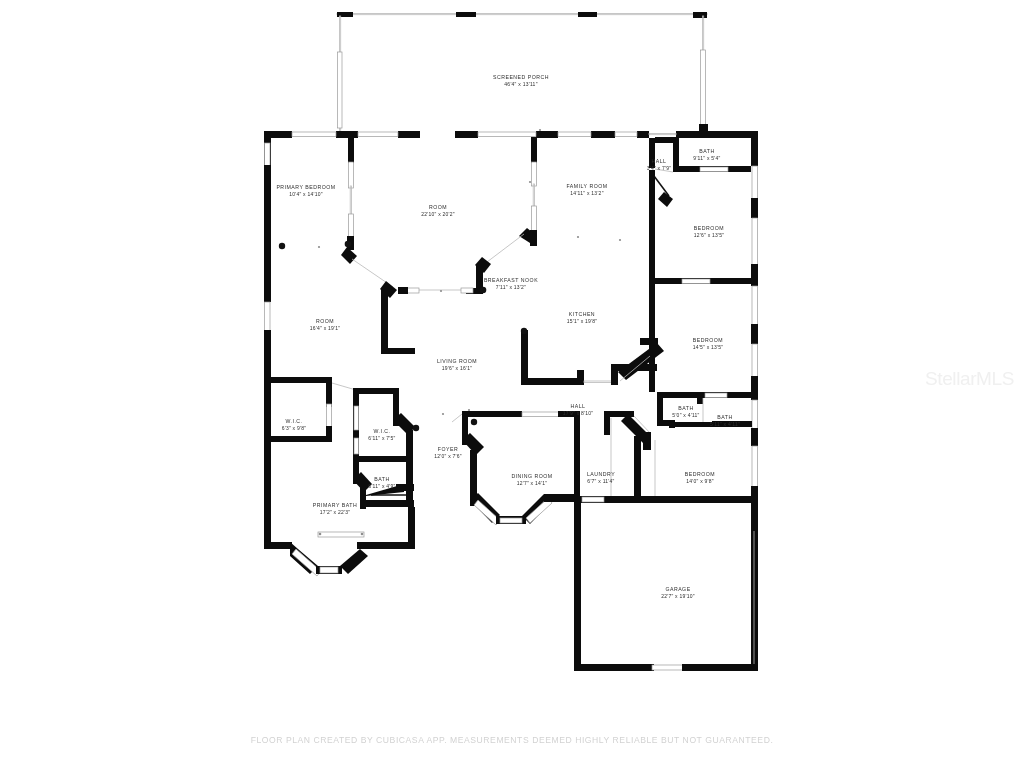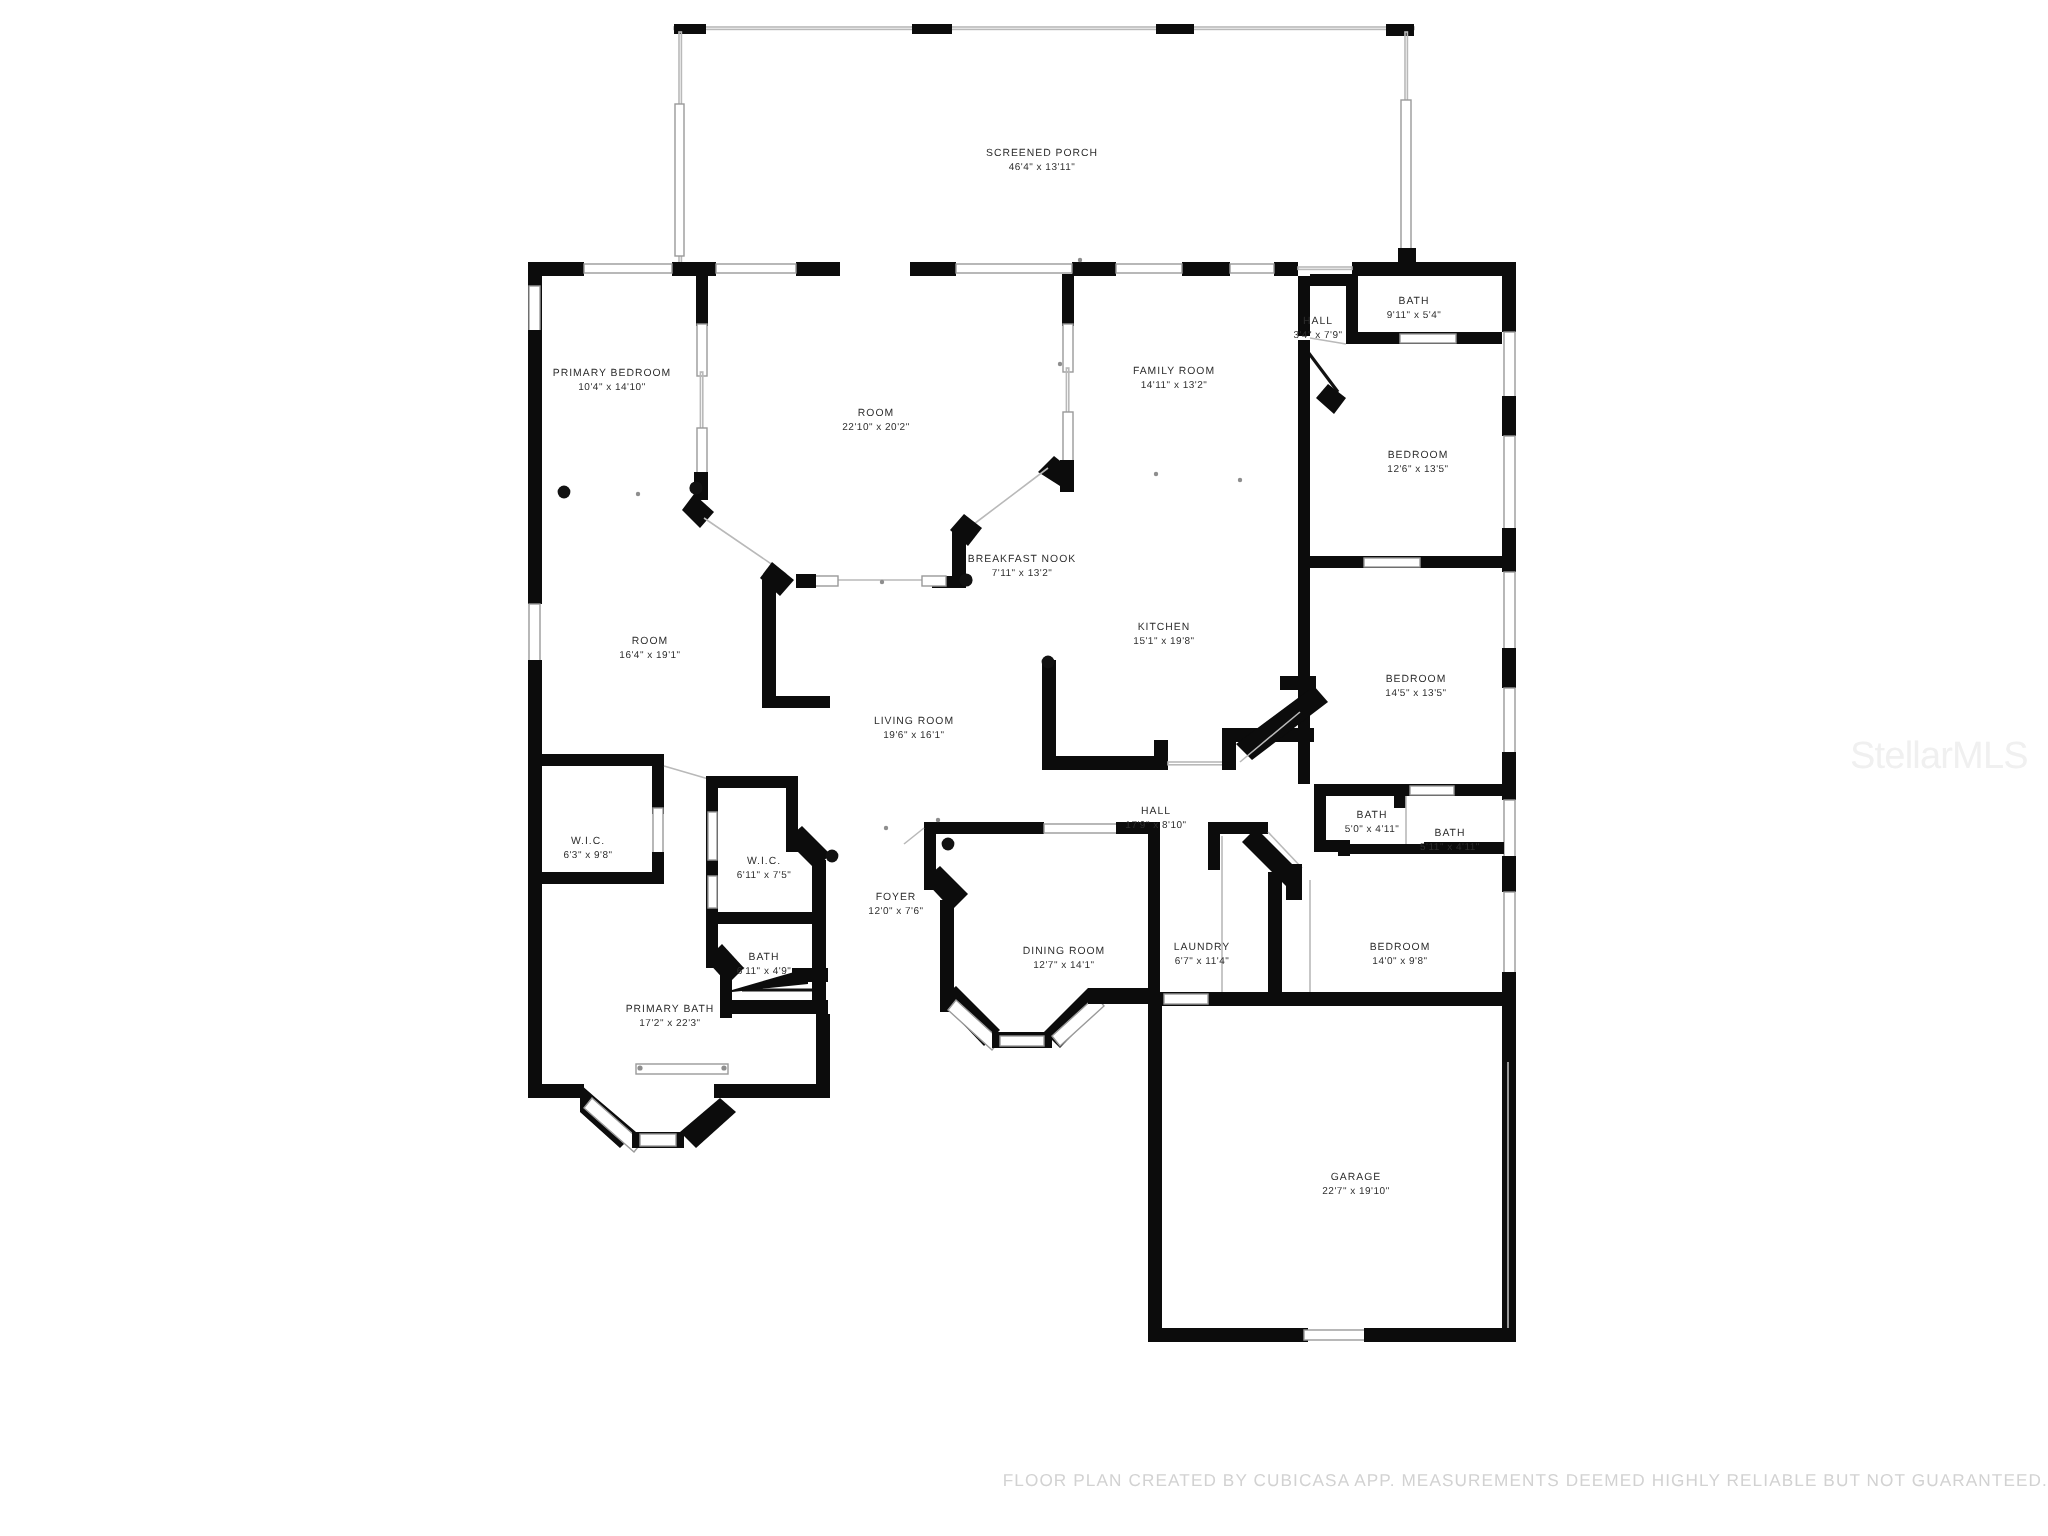--- a/index.html
+++ b/index.html
@@ -65,21 +65,21 @@
     color: #f0f0f0;
     letter-spacing: -0.4px;
     user-select: none;
     pointer-events: none;
   }
   #footer-note {
     position: absolute;
     left: 0;
     top: 735px;
     width: 1024px;
-    text-align: right;
+    text-align: center;
     font-size: 8.6px;
     color: #d2d2d2;
     letter-spacing: 0.55px;
   }
 </style>
 </head>
 <body>
 
 <div id="plan-root">
 

